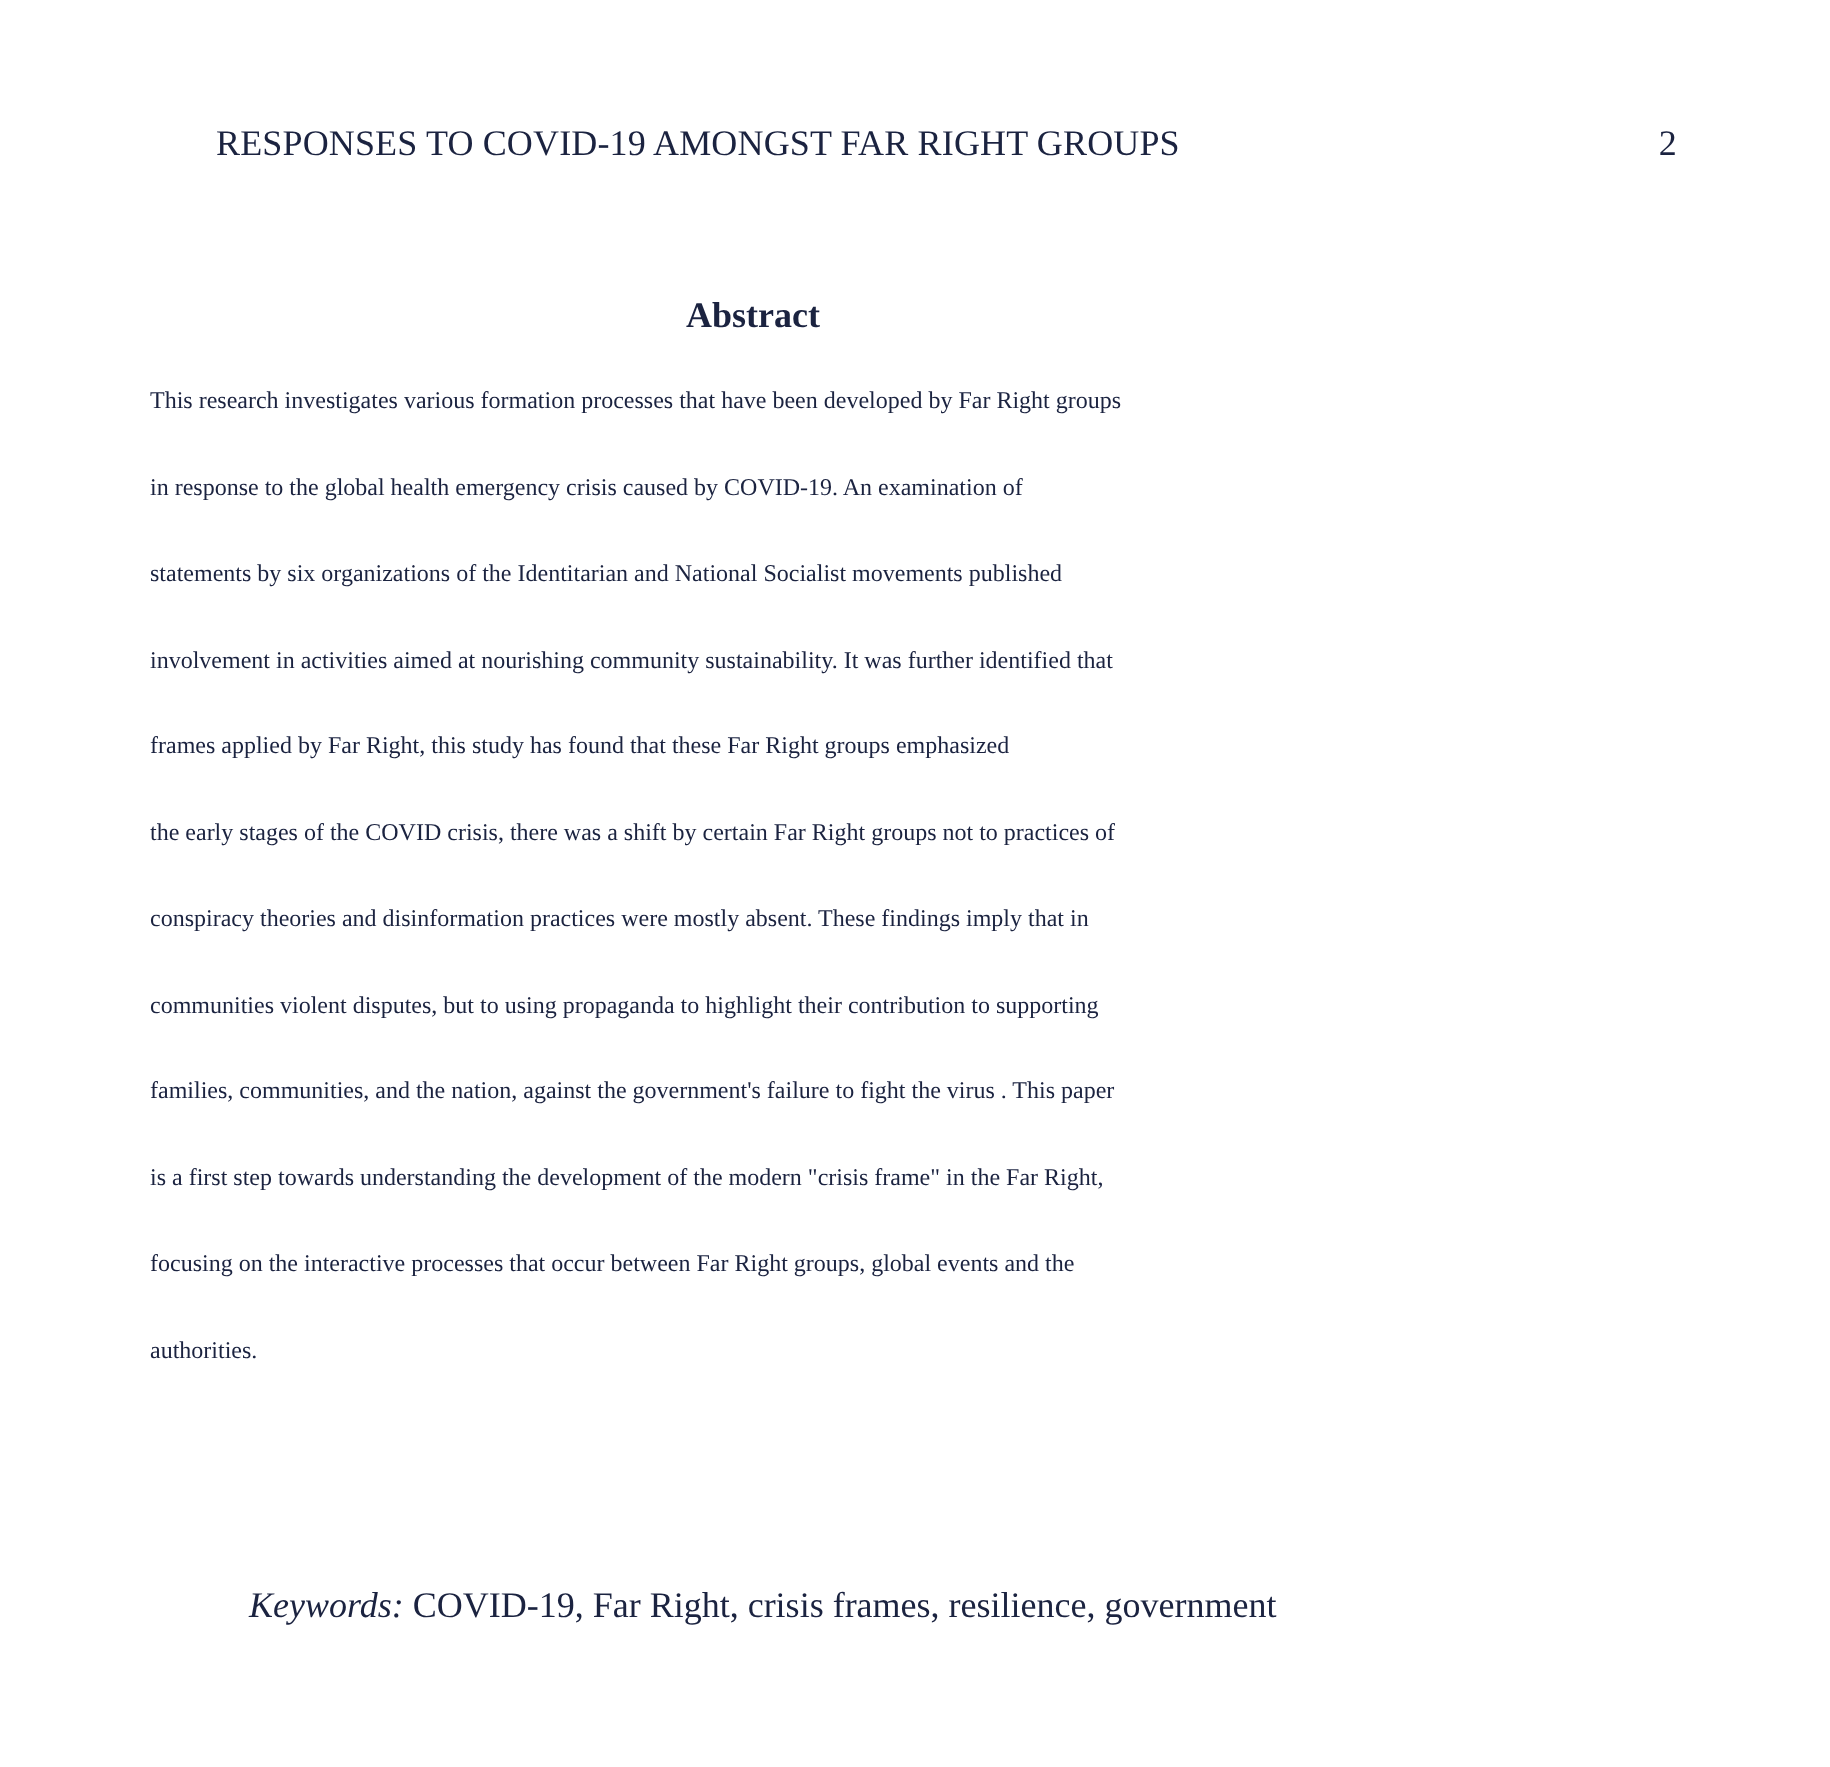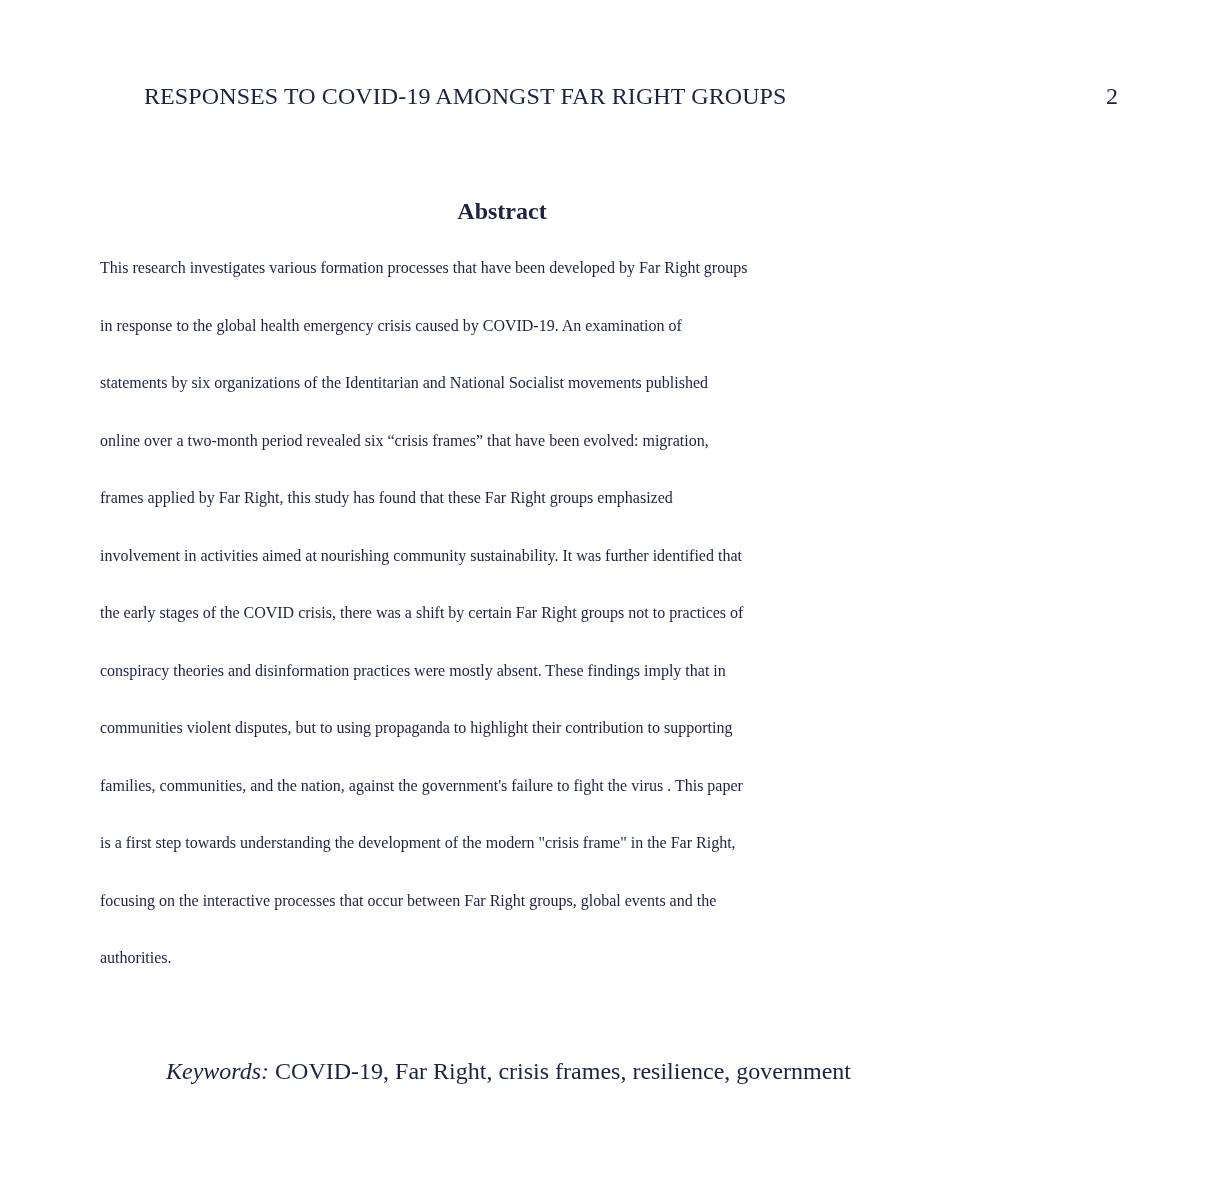--- a/index.html
+++ b/index.html
@@ -79,23 +79,22 @@
   <span class="title">RESPONSES TO COVID-19 AMONGST FAR RIGHT GROUPS</span>
   <span class="page-num">2</span>
 </div>
 
 <div class="abstract-heading">Abstract</div>
 
 <div class="abstract-body">
   <div class="line">This research investigates various formation processes that have been developed by Far Right groups</div>
   <div class="line">in response to the global health emergency crisis caused by COVID-19. An examination of</div>
   <div class="line">statements by six organizations of the Identitarian and National Socialist movements published</div>
-  <div class="line">online over a two-month period revealed six “crisis frames” that have been evolved: migration,</div>
+  <div class="line">involvement in activities aimed at nourishing community sustainability. It was further identified that</div>
   <div class="line">frames applied by Far Right, this study has found that these Far Right groups emphasized</div>
-  <div class="line">involvement in activities aimed at nourishing community sustainability. It was further identified that</div>
   <div class="line">the early stages of the COVID crisis, there was a shift by certain Far Right groups not to practices of</div>
   <div class="line">conspiracy theories and disinformation practices were mostly absent. These findings imply that in</div>
   <div class="line">communities violent disputes, but to using propaganda to highlight their contribution to supporting</div>
   <div class="line">families, communities, and the nation, against the government's failure to fight the virus . This paper</div>
   <div class="line">is a first step towards understanding the development of the modern "crisis frame" in the Far Right,</div>
   <div class="line">focusing on the interactive processes that occur between Far Right groups, global events and the</div>
   <div class="line">authorities.</div>
 </div>
 
 <div class="keywords">

